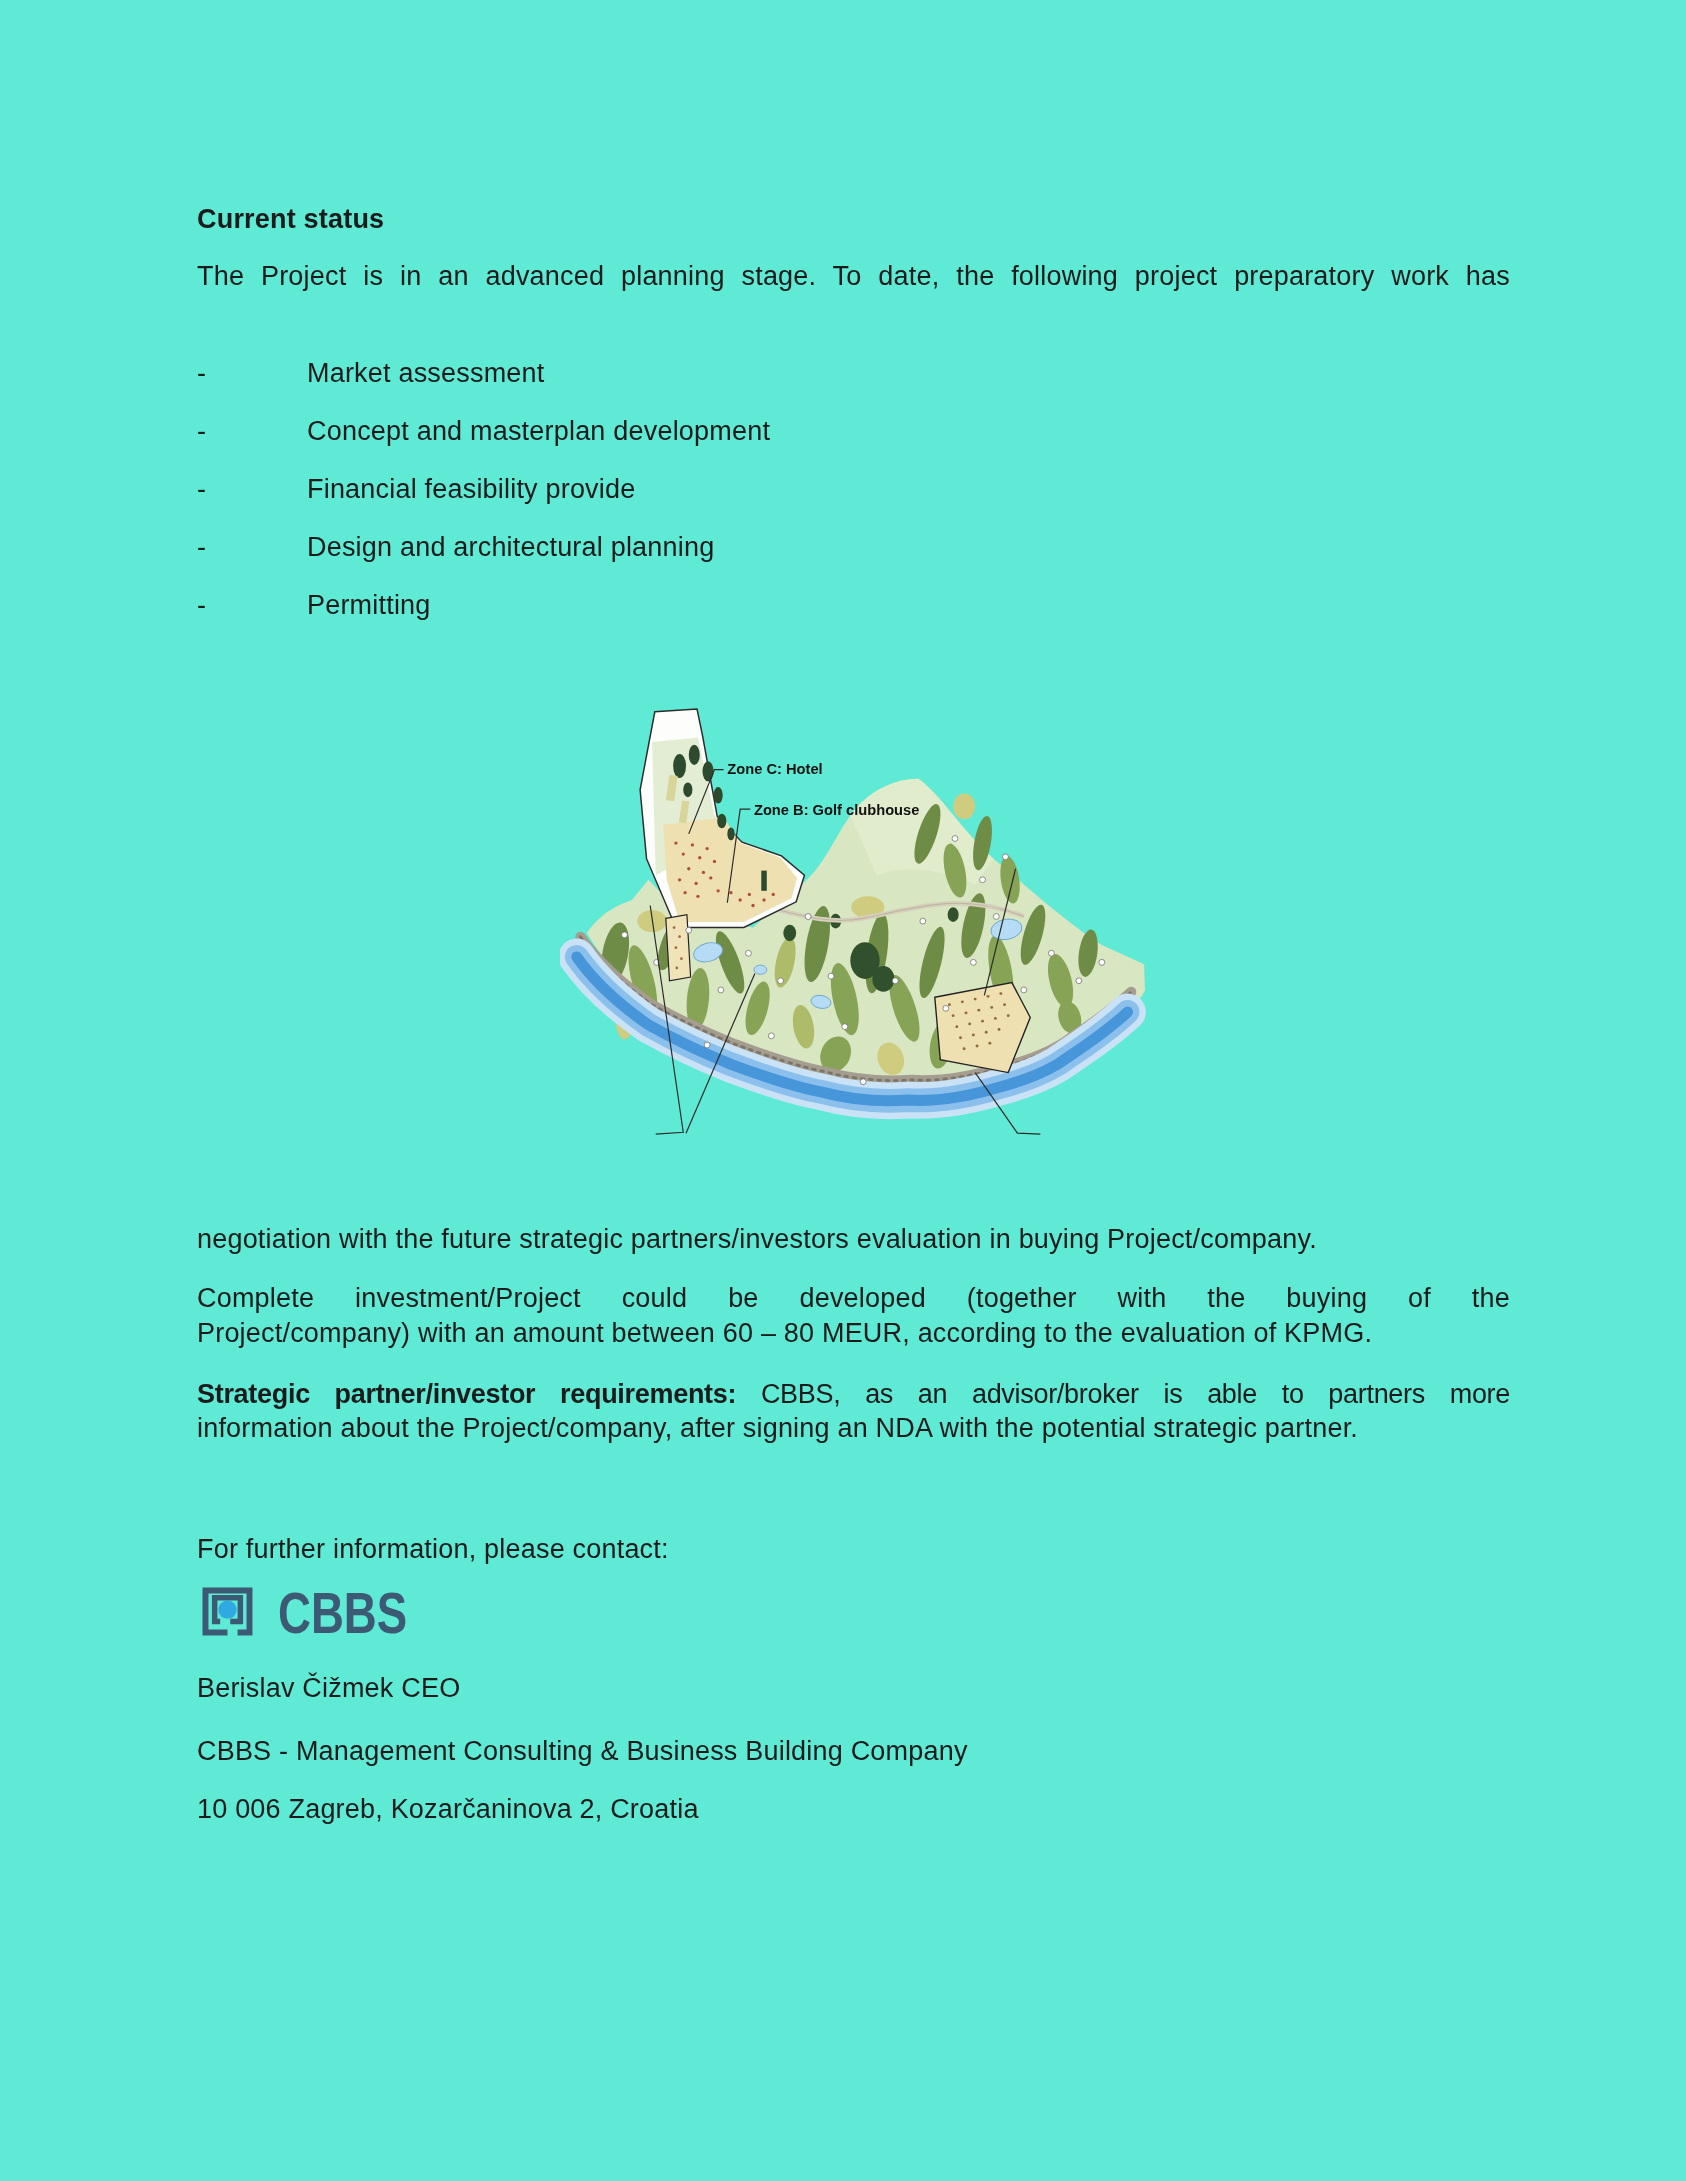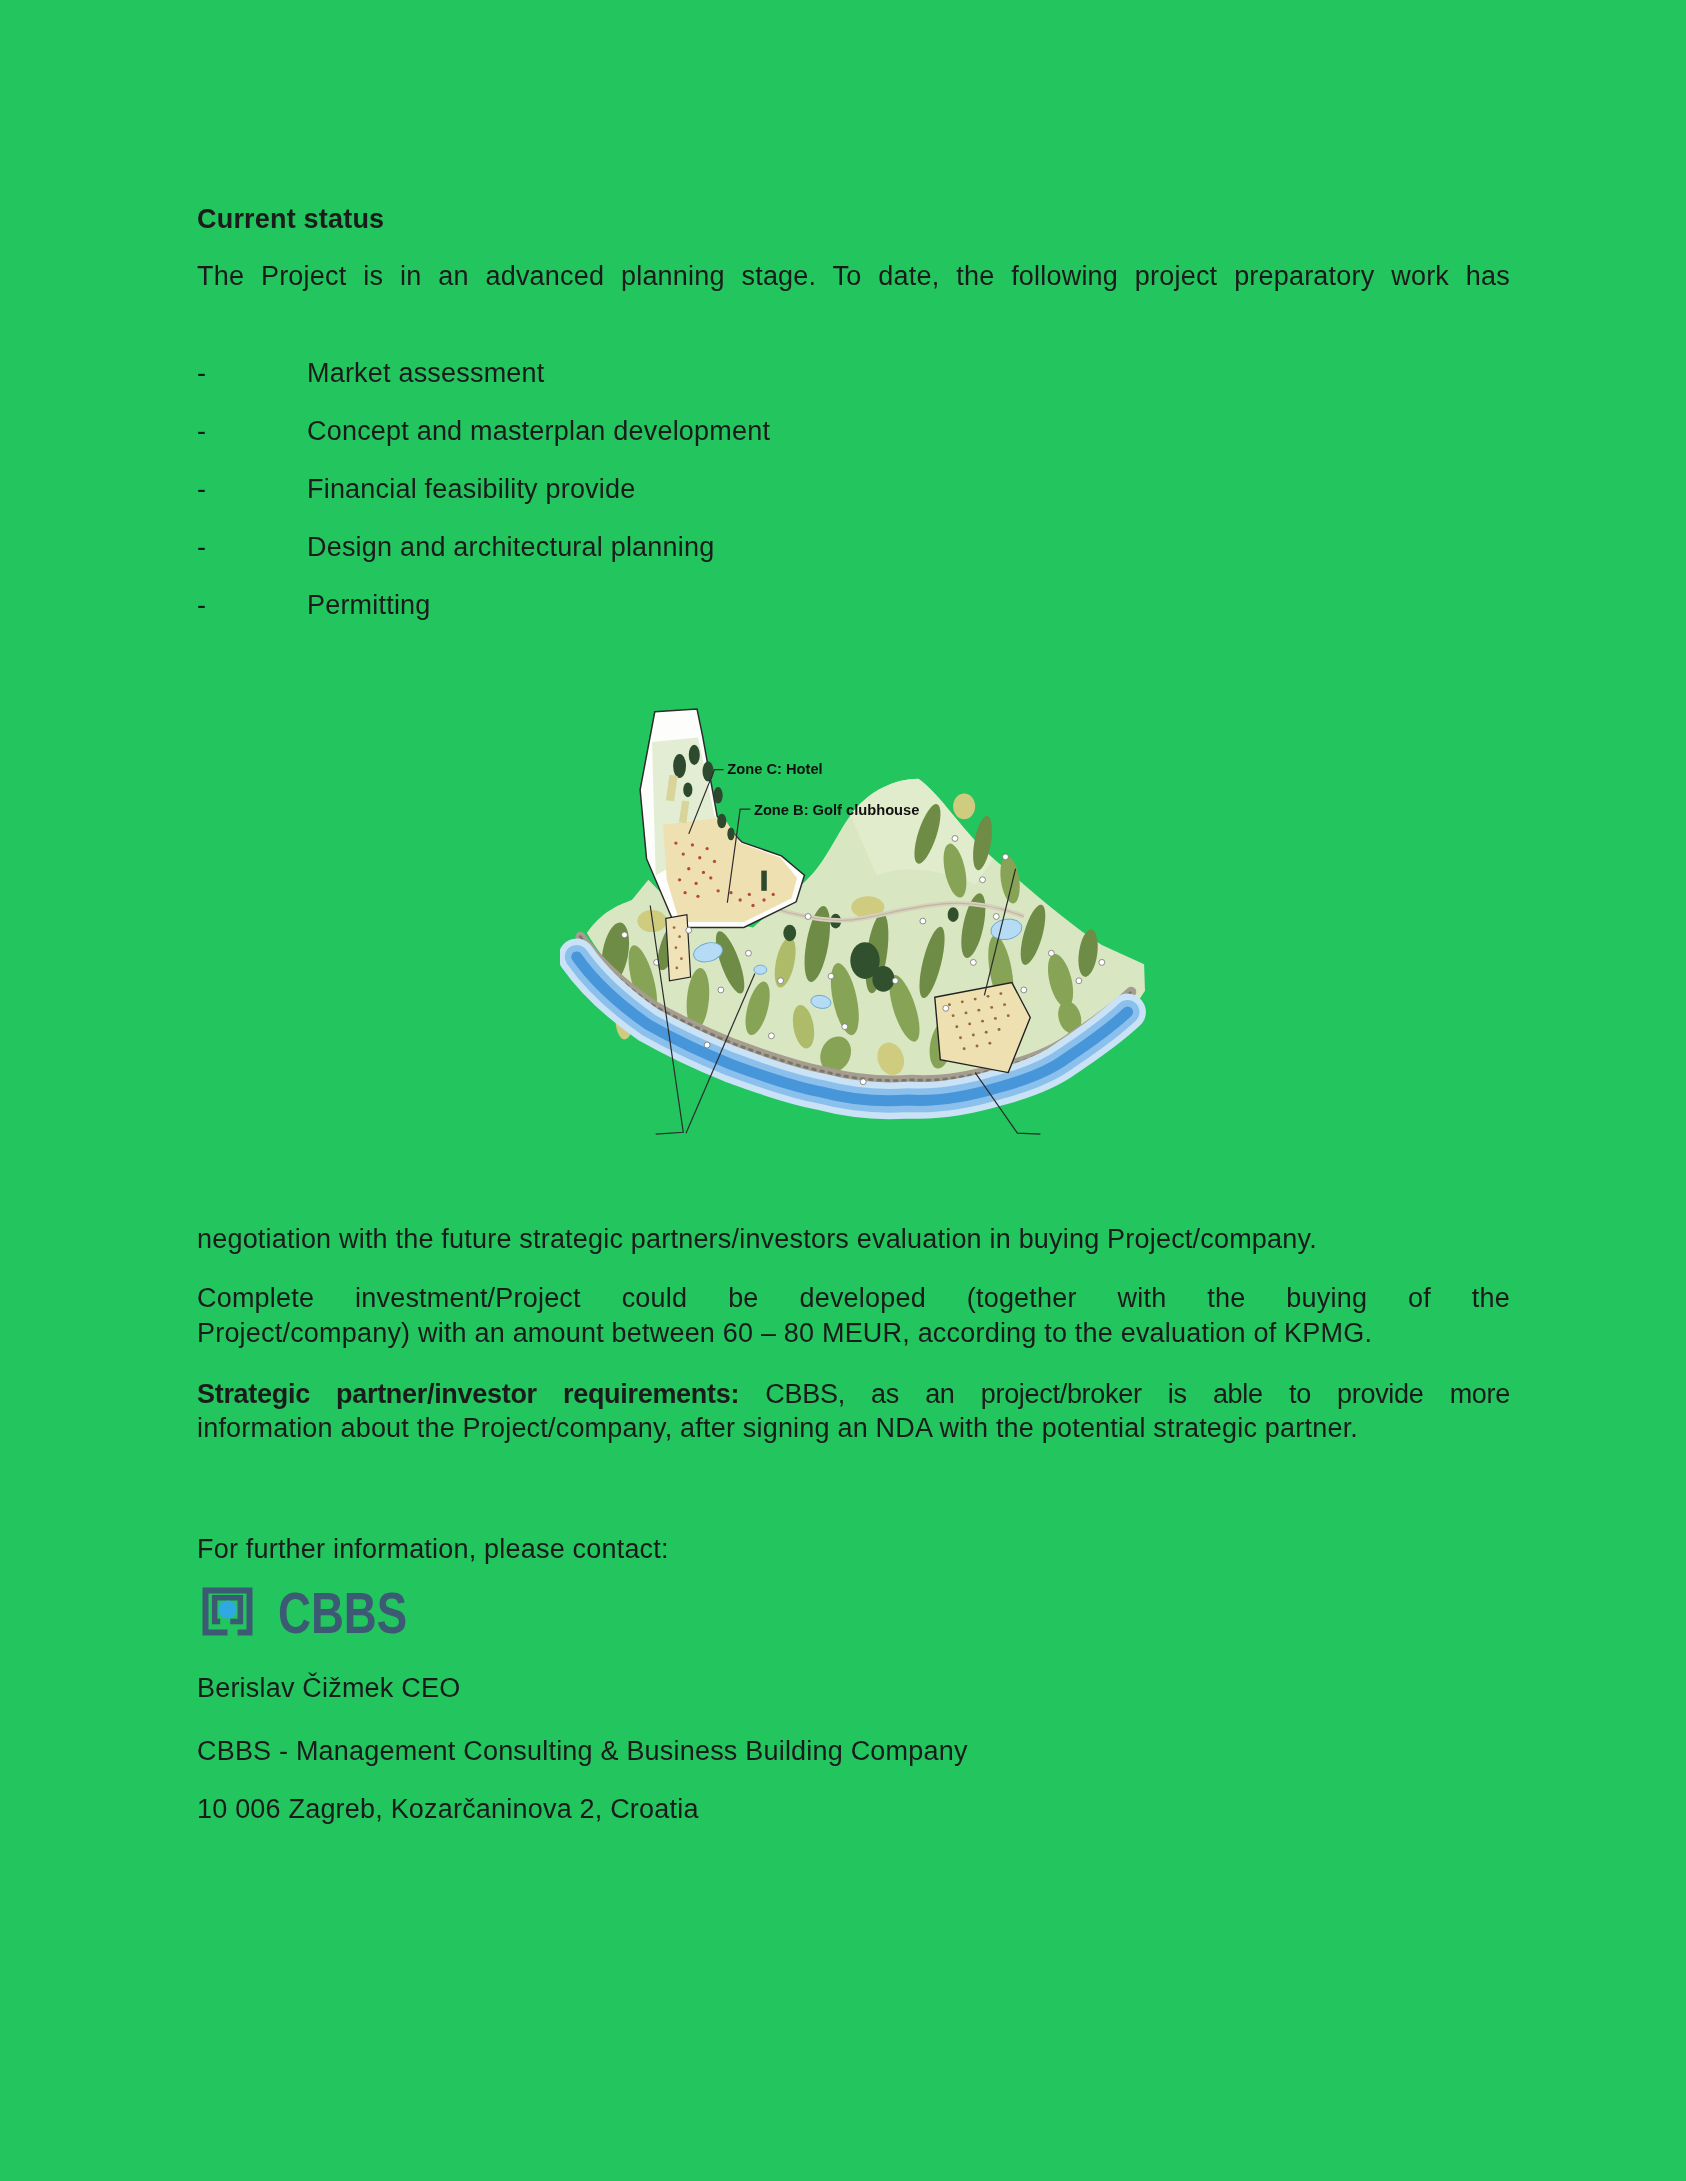--- a/index.html
+++ b/index.html
@@ -1,17 +1,17 @@
 <!DOCTYPE html>
 <html style="font-size:14.7px"><head>
 <meta charset="utf-8">
 <style>
   html,body{margin:0;padding:0;background:#ffffff;}
   #page{
-    position:relative;width:1686px;height:2182px;background:#22c55e;overflow:hidden;
+    position:relative;width:1686px;height:2182px;background:#5eead4;overflow:hidden;
     font-family:"Liberation Sans","DejaVu Sans",sans-serif;
     color:#1b1b1b;font-size:27px;letter-spacing:0.2px;
   }
   .tline{position:absolute;left:197px;width:1313px;line-height:35px;white-space:nowrap;}
   .jl{white-space:normal;text-align:justify;text-align-last:justify;}
   .tight{letter-spacing:-0.3px;}
   .heading{font-weight:700;}
   .bullet{position:absolute;left:197px;width:1313px;line-height:35px;}
   .bullet .dash{position:absolute;left:0;top:0;}
   .bullet .btext{position:absolute;left:110px;top:0;white-space:nowrap;}
@@ -265,21 +265,21 @@
       <text x="182" y="95" class="maplabel">Zone C: Hotel</text>
       <text x="211" y="139" class="maplabel">Zone B: Golf clubhouse</text>
     </svg>
   </div>
 
   <div class="tline" style="top:1222px">negotiation with the future strategic partners/investors evaluation in buying Project/company.</div>
 
   <div class="tline jl" style="top:1281px">Complete investment/Project could be developed (together with the buying of the</div>
   <div class="tline" style="top:1316px">Project/company) with an amount between 60 – 80 MEUR, according to the evaluation of KPMG.</div>
 
-  <div class="tline jl tight" style="top:1377px"><b>Strategic partner/investor requirements:</b><span> CBBS, as an project/broker is able to provide more</span></div>
+  <div class="tline jl tight" style="top:1377px"><b>Strategic partner/investor requirements:</b><span> CBBS, as an advisor/broker is able to partners more</span></div>
   <div class="tline" style="top:1411px">information about the Project/company, after signing an NDA with the potential strategic partner.</div>
 
   <div class="tline" style="top:1532px">For further information, please contact:</div>
 
   <div id="logo">
     <svg id="logo-icon" width="55" height="55" viewBox="0 0 60 58">
       <g fill="none" stroke-width="6.5" stroke="#3d5a74">
         <path d="M 30,52 L 6,52 L 6,6 L 54,6 L 54,52 L 41,52"></path>
         <path d="M 22,40 L 16,40 L 16,14 L 44,14 L 44,40 L 33,40" stroke-width="6"></path>
       </g>

